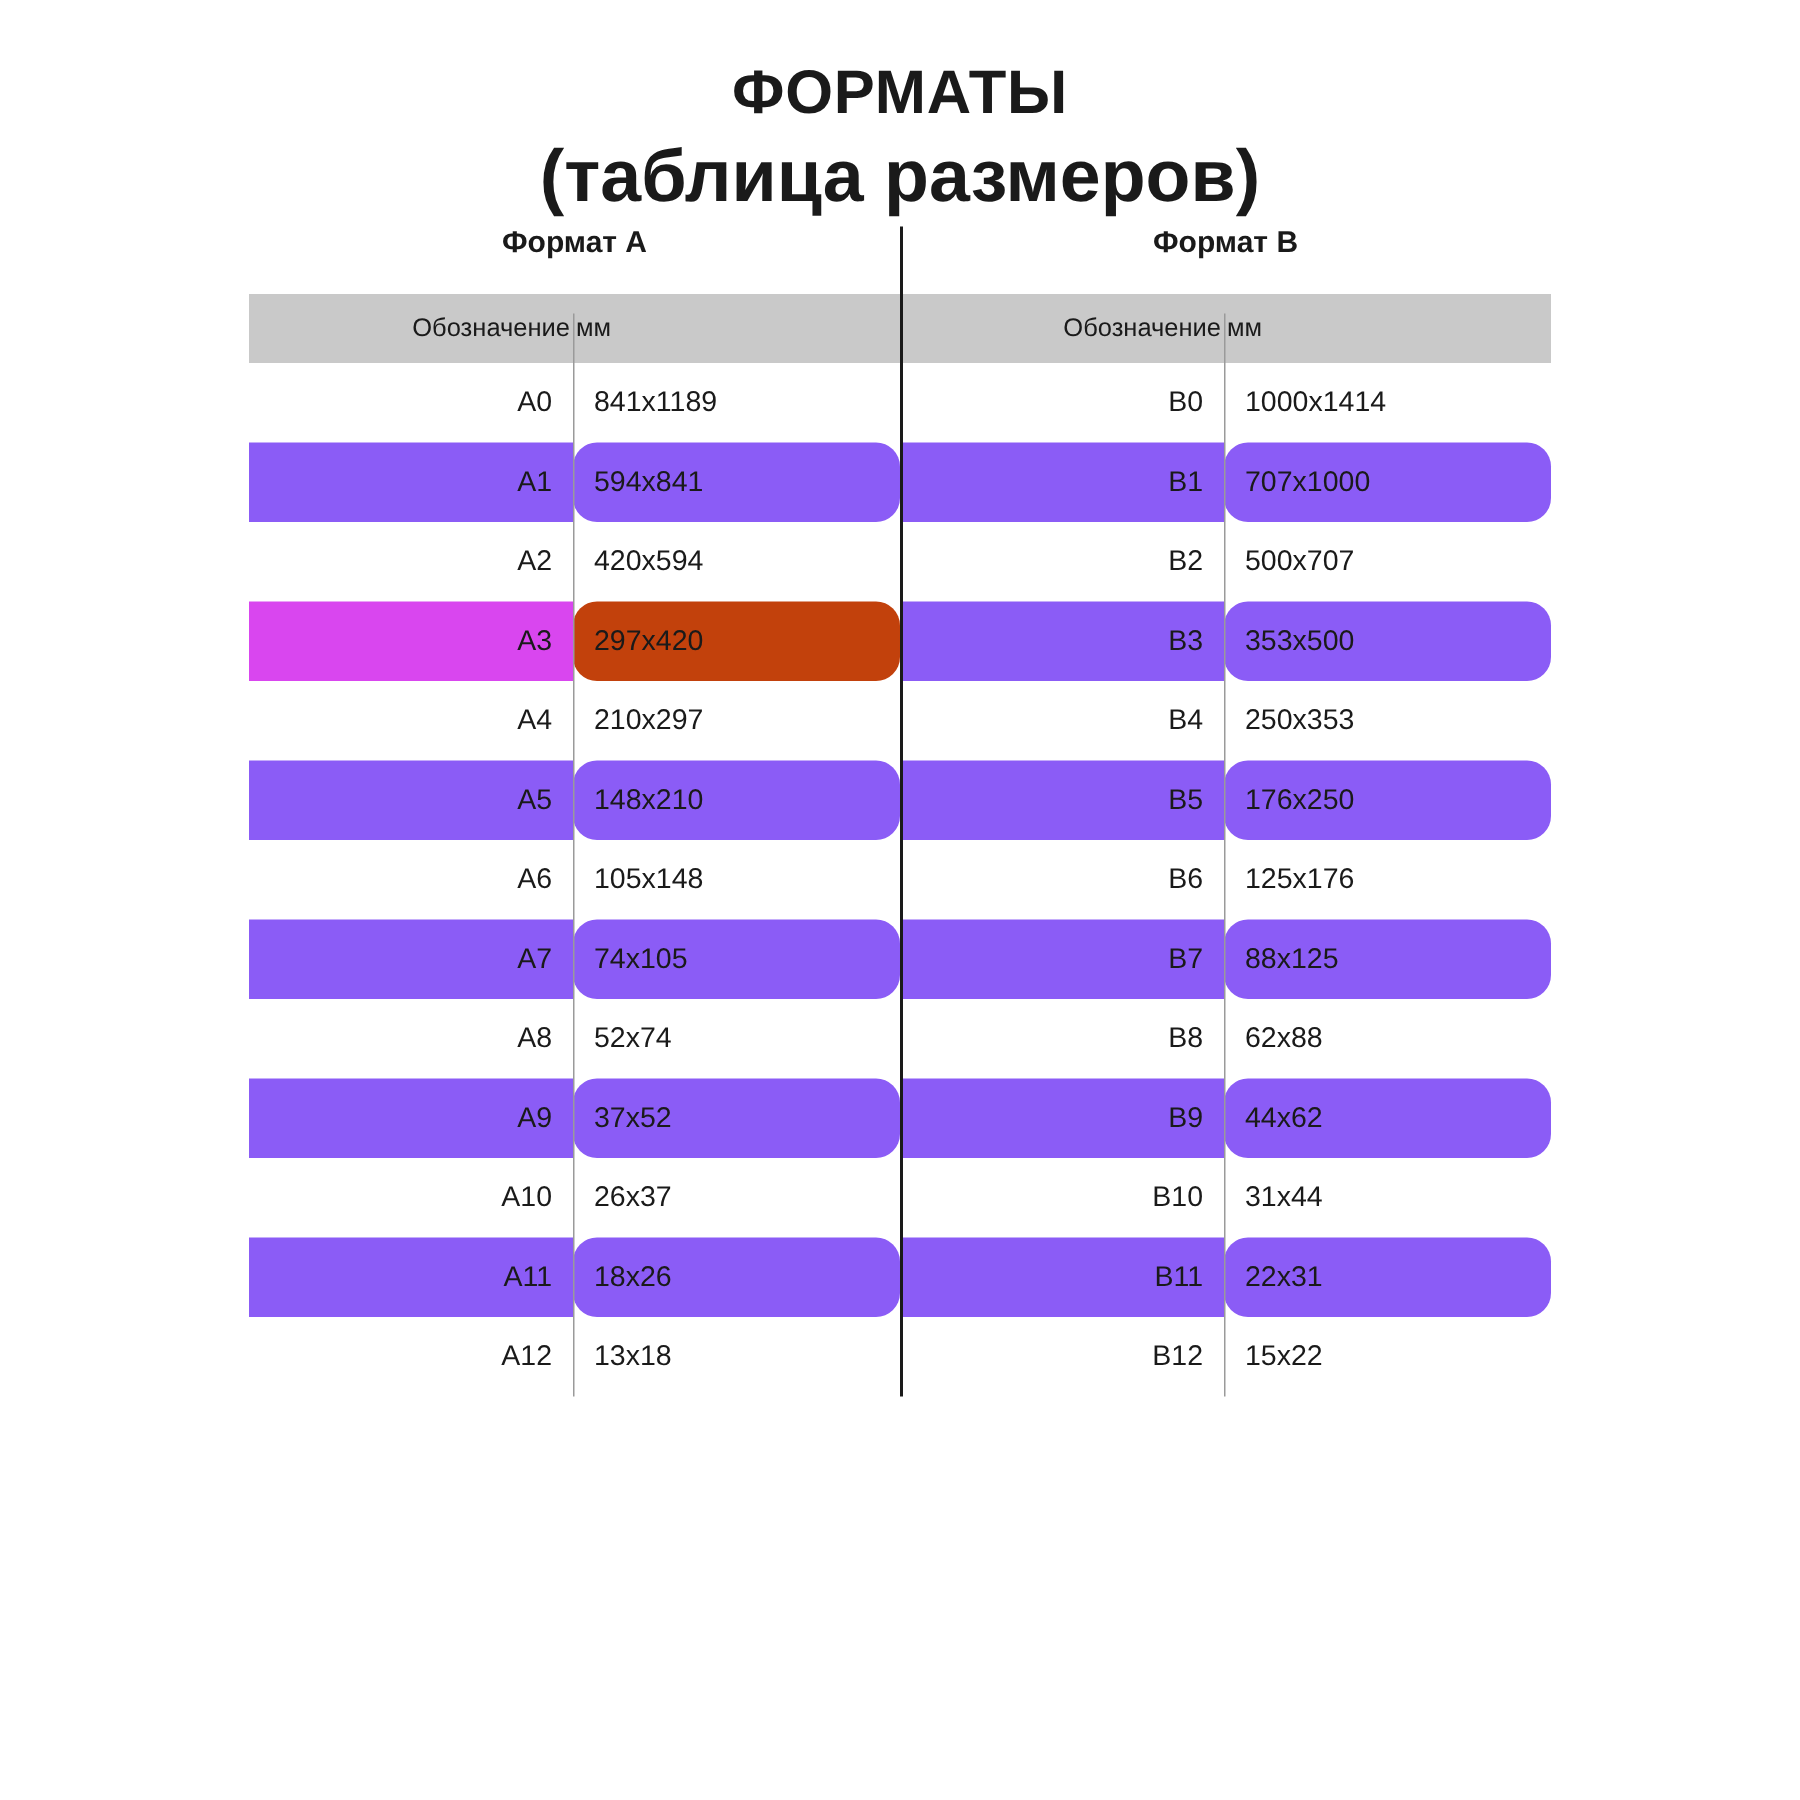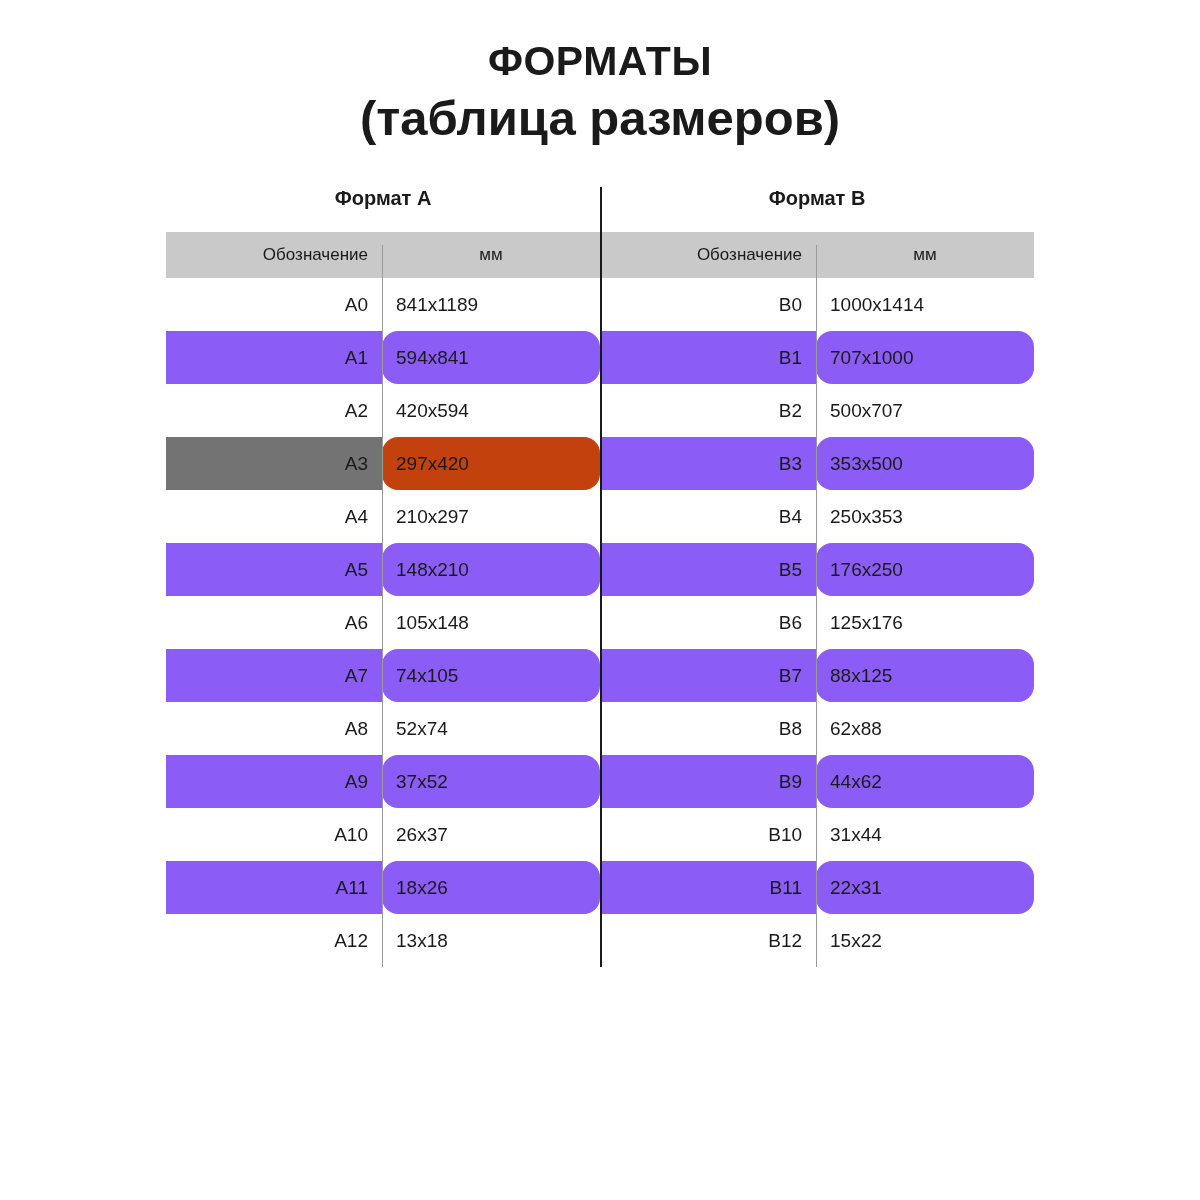--- a/index.html
+++ b/index.html
@@ -34,21 +34,20 @@
     letter-spacing: 0.5px;
     line-height: 1.15;
   }
   .title-line2 {
     font-size: 49px;
     font-weight: bold;
     line-height: 1.35;
   }
 
   .table-wrap {
-    margin-top: 36px;
     width: 868px;
     position: relative;
   }
 
   table.fmt {
     border-collapse: collapse;
     width: 100%;
     table-layout: fixed;
   }
   table.fmt col.c-code-a { width: 216px; }
@@ -61,28 +60,28 @@
     font-weight: bold;
     text-align: center;
     padding: 0 0 22px 0;
     background: #ffffff;
     border: none;
   }
 
   .head-row td {
     background: #c9c9c9;
     font-size: 17px;
-    padding: 13px 14px;
+    padding: 13px 2px;
     border: none;
   }
   .head-row td.code {
     text-align: right;
   }
   .head-row td.mm {
-    text-align: center;
+    text-align: left;
   }
 
   tbody tr.data td {
     font-size: 19px;
     padding: 12px 14px;
     border: none;
     height: 29px;
   }
   tbody tr.data td.code {
     text-align: right;
@@ -172,21 +171,21 @@
             <td class="code">B1</td>
             <td class="mm">707x1000</td>
           </tr>
           <tr class="data plain">
             <td class="code">A2</td>
             <td class="mm">420x594</td>
             <td class="code">B2</td>
             <td class="mm">500x707</td>
           </tr>
           <tr class="data shade">
-            <td class="code hl" style="background: #737373;">A3</td>
+            <td class="code hl" style="background: #d946ef;">A3</td>
             <td class="mm hl" style="background: #c2410c;">297x420</td>
             <td class="code">B3</td>
             <td class="mm">353x500</td>
           </tr>
           <tr class="data plain">
             <td class="code">A4</td>
             <td class="mm">210x297</td>
             <td class="code">B4</td>
             <td class="mm">250x353</td>
           </tr>

